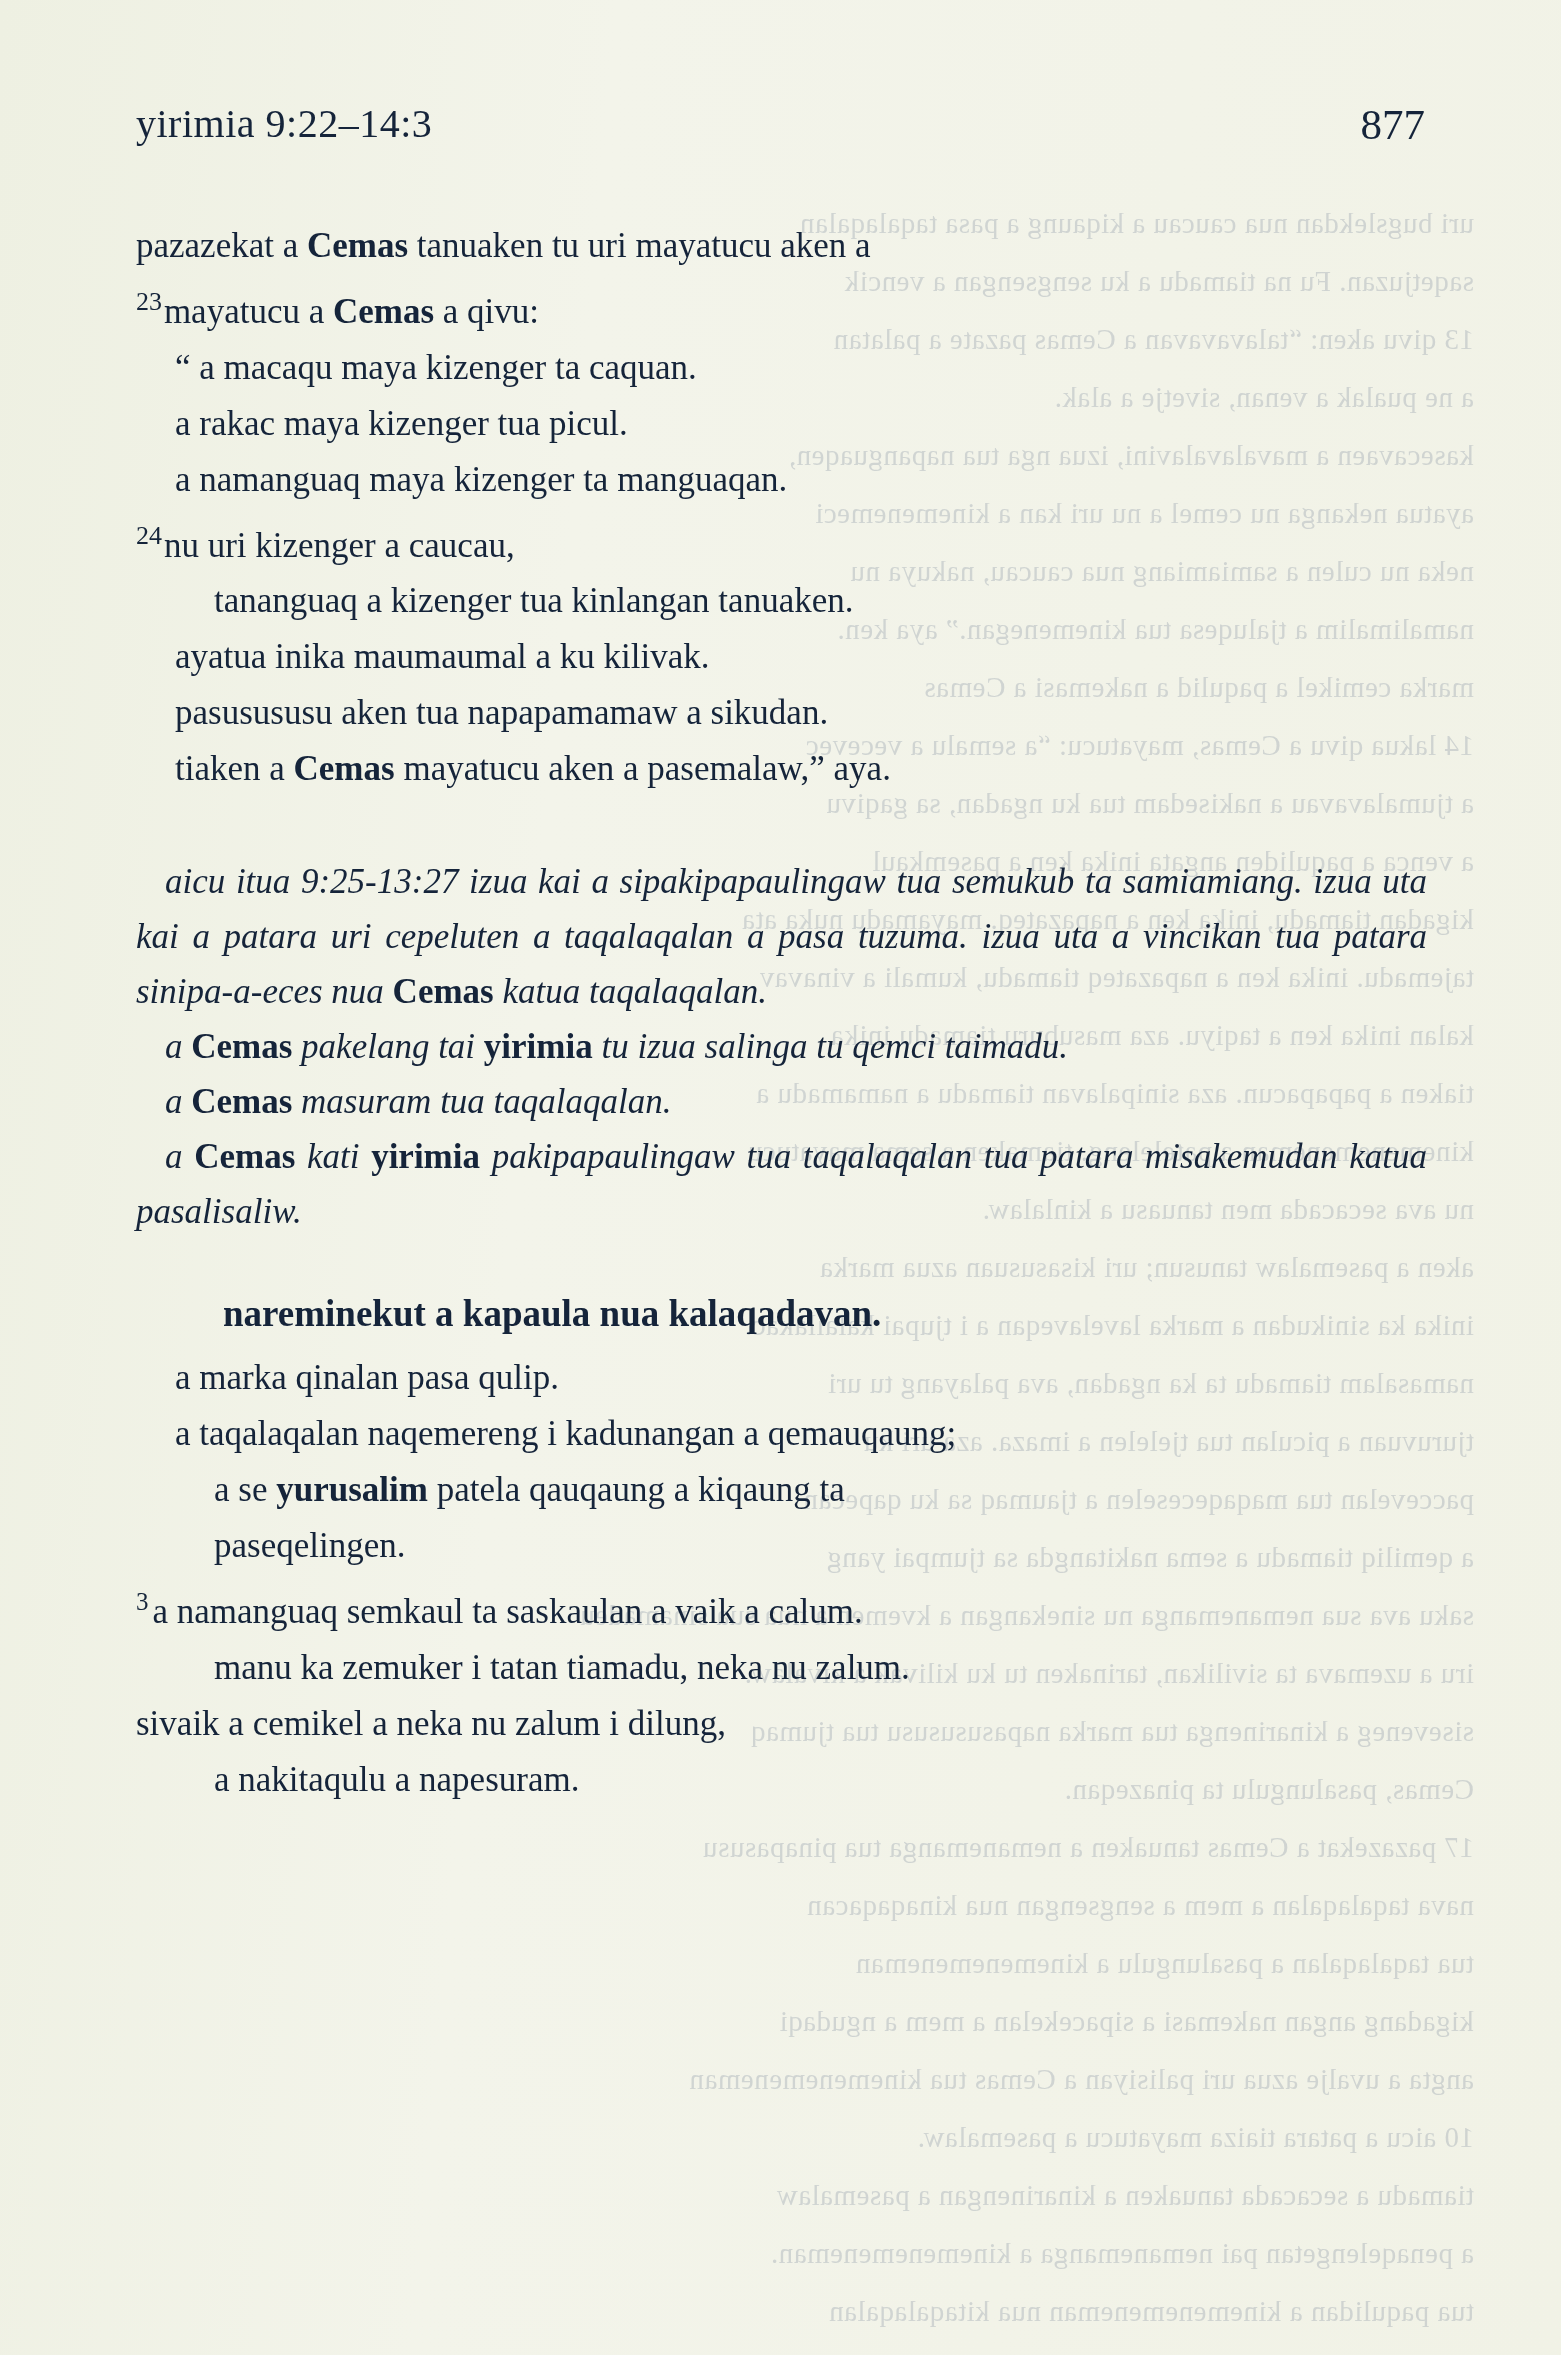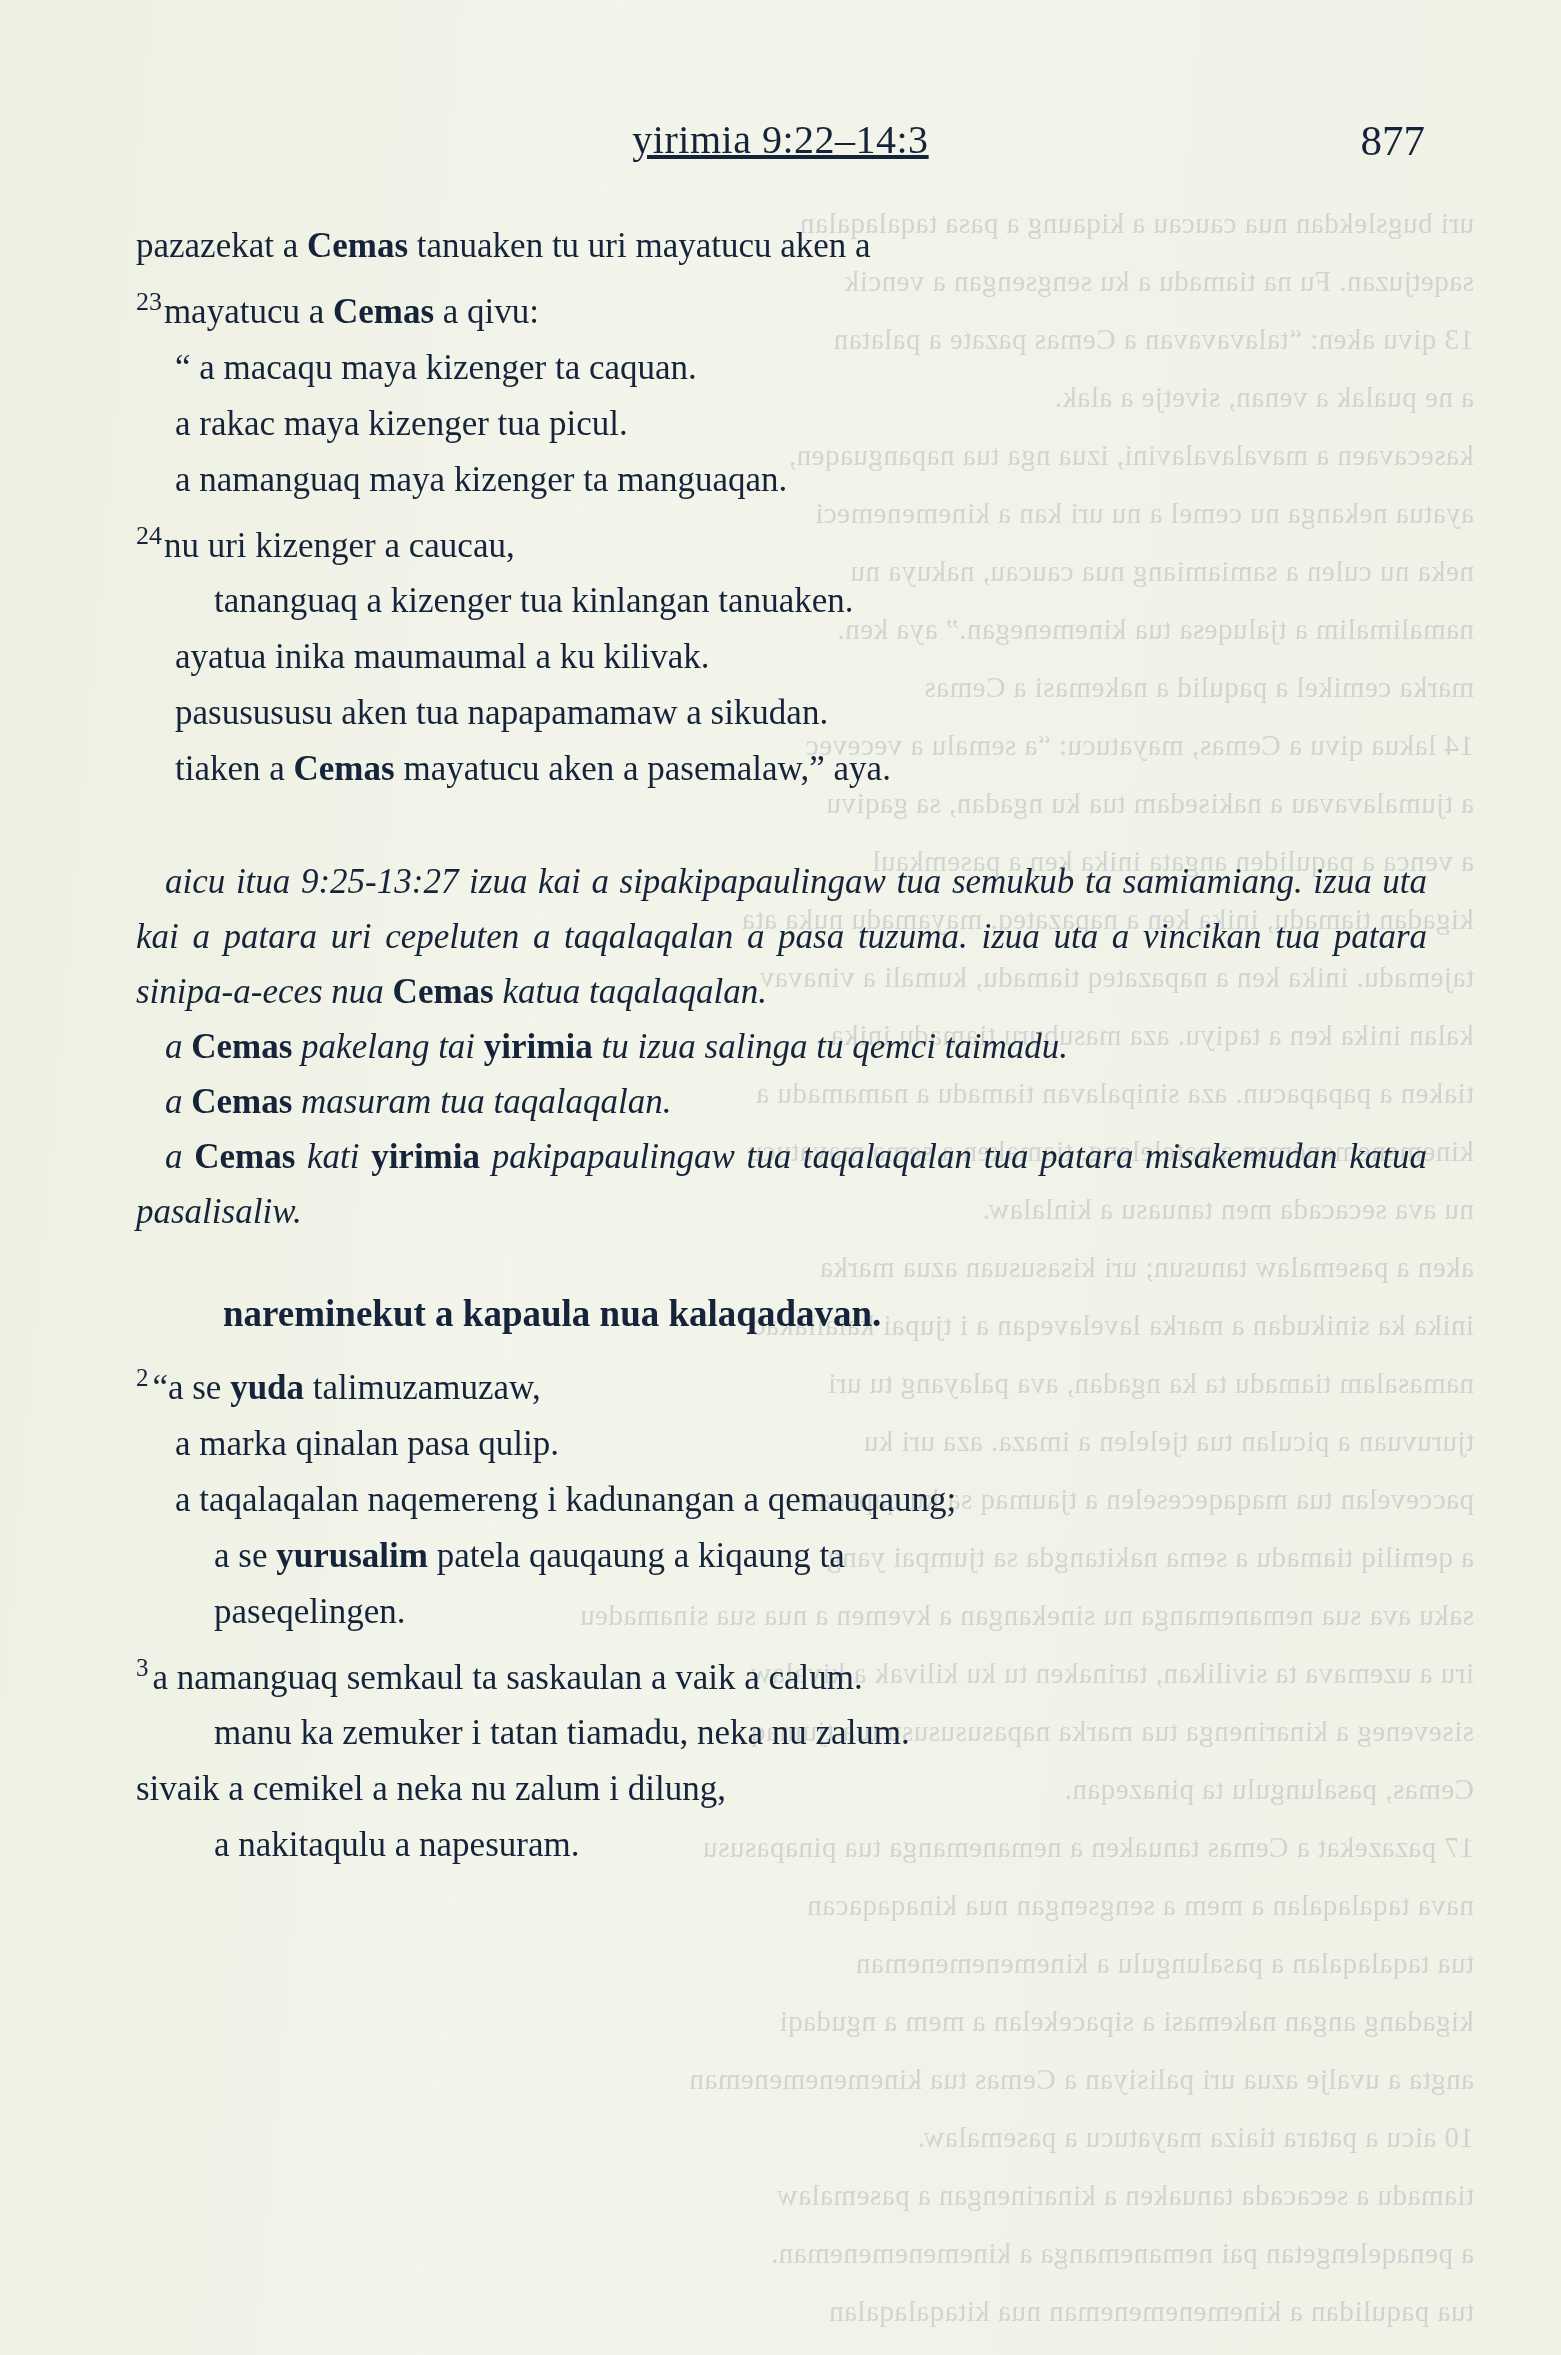--- a/index.html
+++ b/index.html
@@ -45,28 +45,26 @@
   .content {
     position: absolute;
     left: 0;
     top: 0;
     width: 1561px;
     height: 2355px;
     padding: 0;
   }
   .header {
     position: absolute;
-    top: 116px;
+    top: 100px;
     left: 136px;
     right: 136px;
     display: flex;
     align-items: baseline;
-    justify-content: center;
     font-size: 40px;
-    text-decoration: underline;
   }
   .header .ref {
     letter-spacing: 0.5px;
   }
   .header .pageno {
     position: absolute;
     right: 0;
     font-size: 43px;
   }
   .body {
@@ -203,21 +201,20 @@
         <p class="">aicu itua 9:25-13:27 izua kai a sipakipapaulingaw tua semukub ta samiamiang. izua uta kai a patara uri cepeluten a taqalaqalan a pasa tuzuma. izua uta a vincikan tua patara sinipa-a-eces nua <b>Cemas</b> katua taqalaqalan.</p>
         <p>a <b>Cemas</b> pakelang tai <b>yirimia</b> tu izua salinga tu qemci taimadu.</p>
         <p>a <b>Cemas</b> masuram tua taqalaqalan.</p>
         <p>a <b>Cemas</b> kati <b>yirimia</b> pakipapaulingaw tua taqalaqalan tua patara misakemudan katua pasalisaliw.</p>
       </div>
 
     <div class="section-title">nareminekut a kapaula nua kalaqadavan.</div>
 
 
     <div id="chapverses">
-        <div class="line"><span class="vs">2</span>“a se <b>yuda</b> talimuzamuzaw,</div>
         <div class="line i1">a marka qinalan pasa qulip.</div>
         <div class="line i1">a taqalaqalan naqemereng i kadunangan a qemauqaung;</div>
         <div class="line i2">a se <b>yurusalim</b> patela qauqaung a kiqaung ta</div>
         <div class="line i2">paseqelingen.</div>
         <div class="line"><span class="vs">3</span>a namanguaq semkaul ta saskaulan a vaik a calum.</div>
         <div class="line i2">manu ka zemuker i tatan tiamadu, neka nu zalum.</div>
         <div class="line">sivaik a cemikel a neka nu zalum i dilung,</div>
         <div class="line i2">a nakitaqulu a napesuram.</div>
       </div>
 

